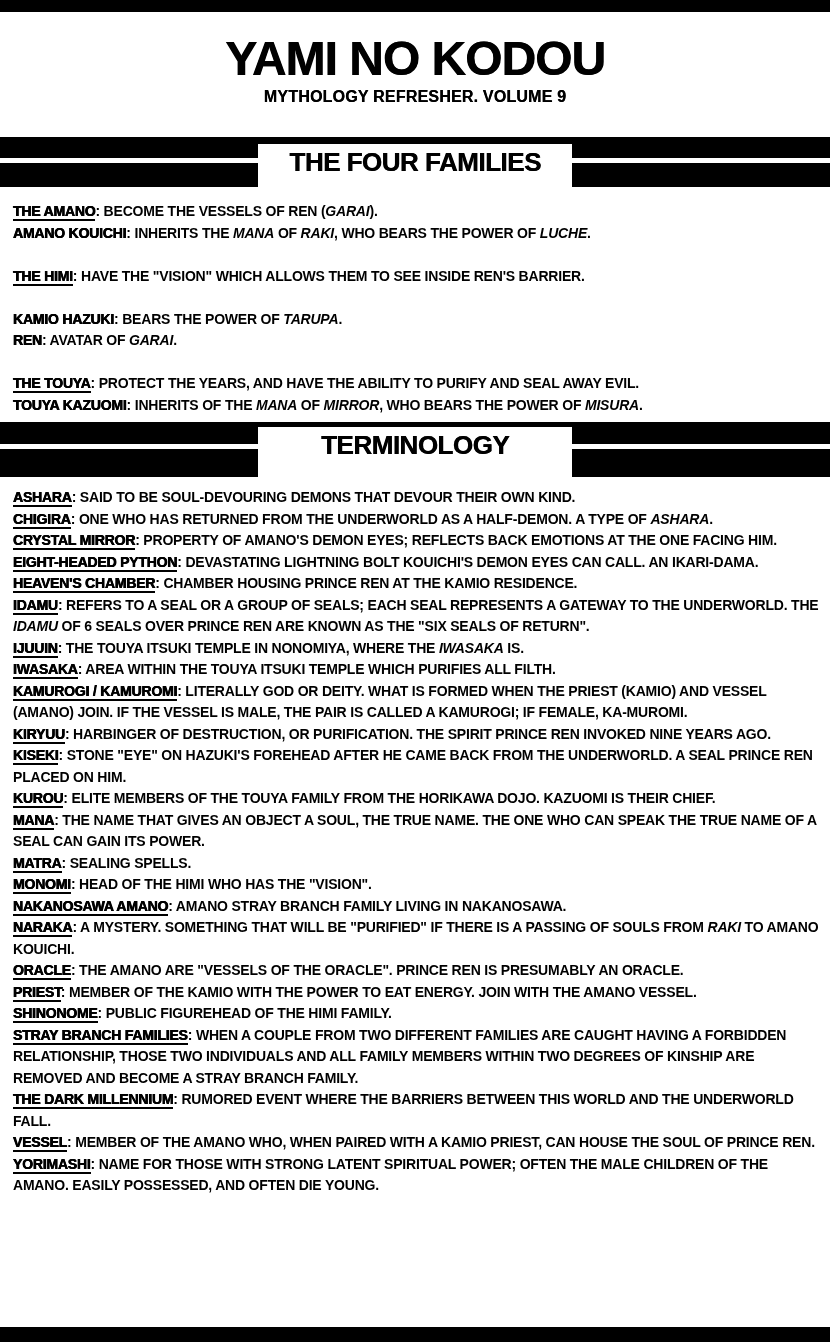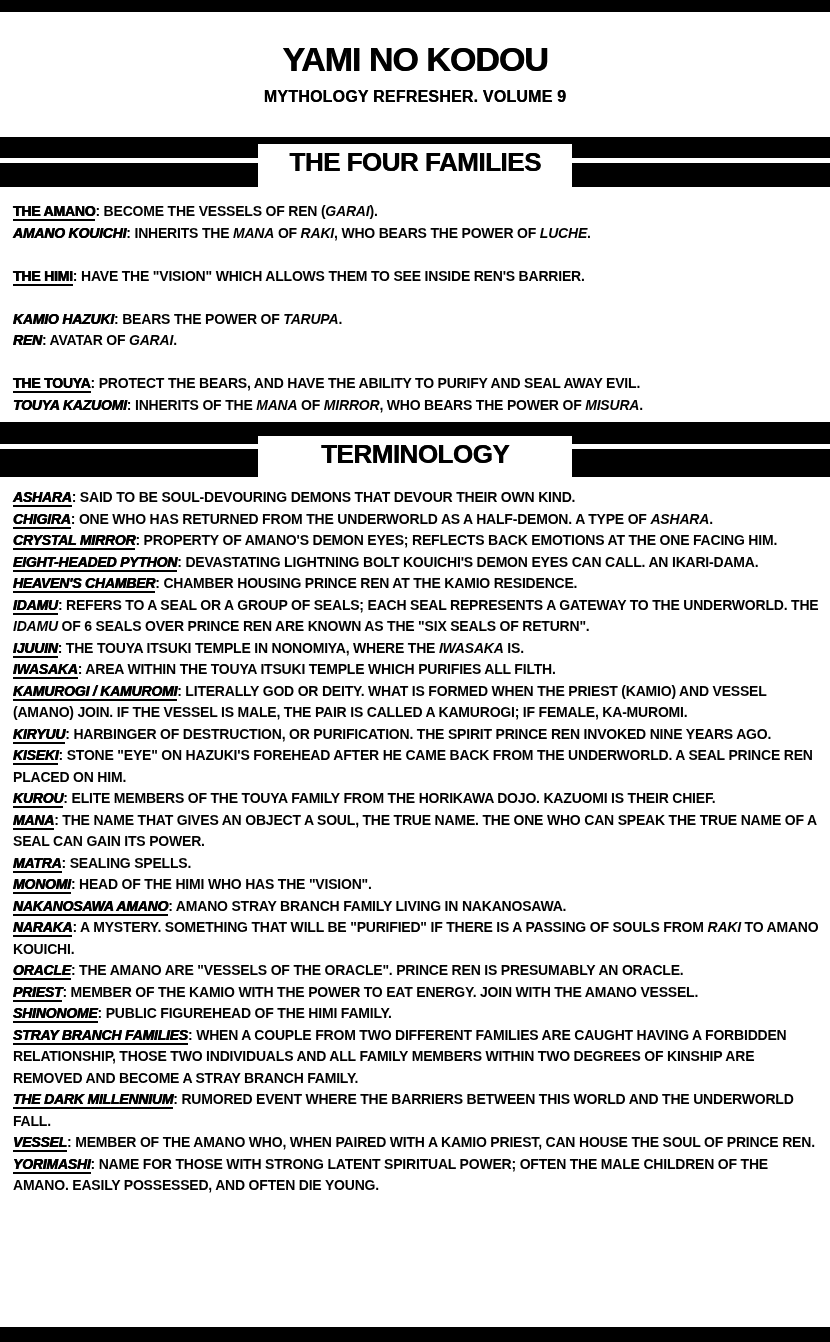--- a/index.html
+++ b/index.html
@@ -10,53 +10,53 @@
     font-family:"Liberation Sans",sans-serif;
     font-weight:700;
     overflow:hidden;
   }
   .bar{position:absolute;left:0;right:0;background:#000;}
   .bar.top{top:0;height:12px;}
   .bar.bottom{bottom:0;height:15px;}
 
   header{height:115px;padding-top:22px;box-sizing:content-box;text-align:center;margin-top:12px;height:103px;}
   .title{
-    font-size:34px;line-height:50px;letter-spacing:-1px;
+    font-size:48px;line-height:50px;letter-spacing:-1px;
     font-weight:700;white-space:nowrap;
     text-shadow:0.6px 0 0 #000;
   }
   .subtitle{
     margin-top:4px;font-size:16px;line-height:18px;letter-spacing:0.2px;
     text-shadow:0.3px 0 0 #000;
   }
 
   .band{position:relative;height:50px;background:#000;}
   .band.tall{height:55px;}
   .band .stripe{position:absolute;left:0;right:0;top:21px;height:5px;background:#fff;}
   .band.tall .stripe{top:22px;}
   .band .band-box{
     position:absolute;left:50%;top:7px;transform:translateX(-50%);
     width:314px;height:52px;background:#fff;
     text-align:center;font-size:26px;line-height:36px;letter-spacing:-0.5px;
     text-shadow:0.5px 0 0 #000;
     white-space:nowrap;
   }
-  .band.tall .band-box{top:14px;}
+  .band.tall .band-box{top:5px;}
 
   .textblock{
     padding:14px 8px 0 13px;
     font-size:14px;line-height:21.5px;letter-spacing:-0.2px;
   }
   .textblock.terminology{padding-top:10px;}
   .group{margin-bottom:21.5px;}
   .group:last-child{margin-bottom:0;}
   p.entry{margin:0;}
   .term{text-shadow:0.4px 0 0 #000,-0.2px 0 0 #000;}
   .term.u{border-bottom:2.5px solid #000;}
-  .term.it{font-style:italic;}
+  .term.it{}
   .em{font-style:italic;}
   .band-margin{margin-top:6px;}
 </style>
 </head>
 <body>
 
 <div class="page">
   <div class="bar top"></div>
 
   <header>
@@ -75,21 +75,21 @@
         <p class="entry"><span class="term it">AMANO KOUICHI</span><span class="colon">: </span><span>INHERITS THE </span><span class="em">MANA</span><span> OF </span><span class="em">RAKI</span><span>, WHO BEARS THE POWER OF </span><span class="em">LUCHE</span><span>.</span></p>
       </div>
       <div class="group">
         <p class="entry"><span class="term u">THE HIMI</span><span class="colon">: </span><span>HAVE THE "VISION" WHICH ALLOWS THEM TO SEE INSIDE REN'S BARRIER.</span></p>
       </div>
       <div class="group">
         <p class="entry"><span class="term it">KAMIO HAZUKI</span><span class="colon">: </span><span>BEARS THE POWER OF </span><span class="em">TARUPA</span><span>.</span></p>
         <p class="entry"><span class="term it">REN</span><span class="colon">: </span><span>AVATAR OF </span><span class="em">GARAI</span><span>.</span></p>
       </div>
       <div class="group">
-        <p class="entry"><span class="term u">THE TOUYA</span><span class="colon">: </span><span>PROTECT THE BEARS, AND HAVE THE ABILITY TO PURIFY AND SEAL AWAY EVIL.</span></p>
+        <p class="entry"><span class="term u">THE TOUYA</span><span class="colon">: </span><span>PROTECT THE YEARS, AND HAVE THE ABILITY TO PURIFY AND SEAL AWAY EVIL.</span></p>
         <p class="entry"><span class="term it">TOUYA KAZUOMI</span><span class="colon">: </span><span>INHERITS OF THE </span><span class="em">MANA</span><span> OF </span><span class="em">MIRROR</span><span>, WHO BEARS THE POWER OF </span><span class="em">MISURA</span><span>.</span></p>
       </div>
     </section>
 
   <div class="band tall band-margin">
     <div class="stripe"></div>
     <div class="band-box">TERMINOLOGY</div>
   </div>
 
   <section class="textblock terminology">

